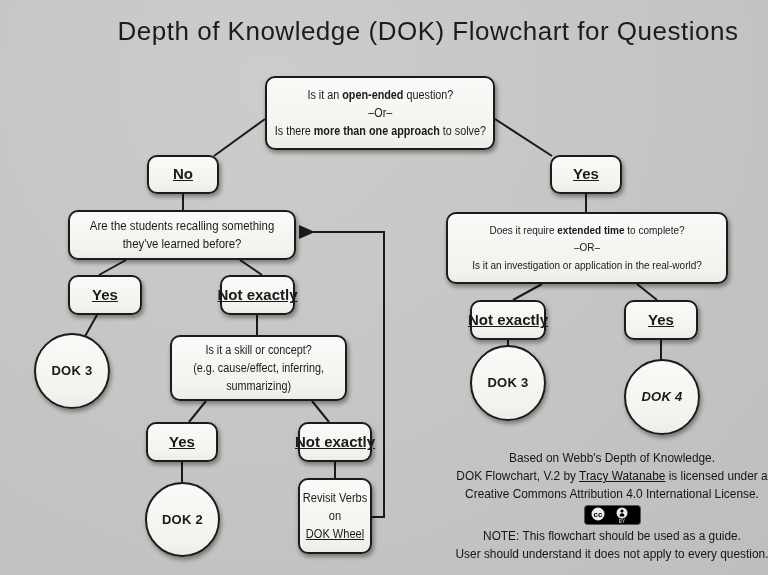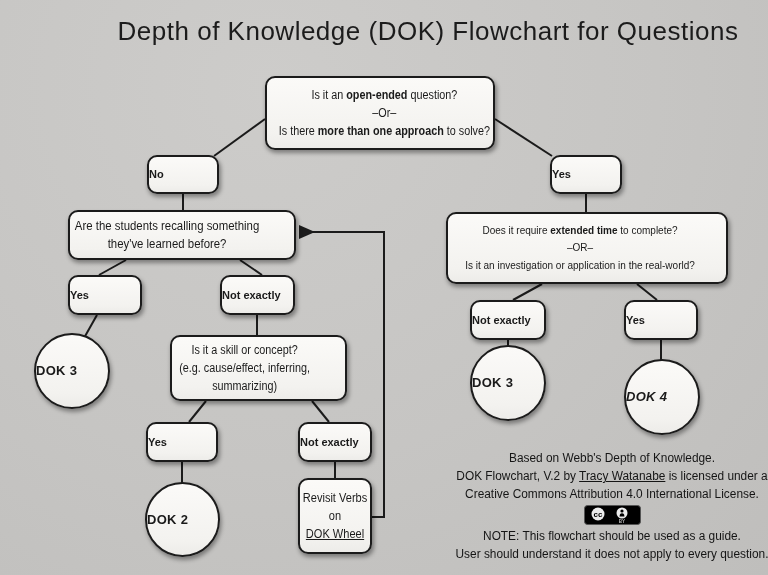--- a/index.html
+++ b/index.html
@@ -11,28 +11,28 @@
   .title{
     position:absolute;top:16px;left:0;width:100%;text-align:center;
     font-size:26px;letter-spacing:.5px;white-space:nowrap;color:#1c1c1c;font-weight:400;padding-left:44px;
   }
   svg.connectors{position:absolute;left:0;top:0;}
   .node{
     position:absolute;box-sizing:border-box;
     background:linear-gradient(180deg,#fbfaf8 0%,#f3f2ef 80%,#edece9 100%);
     border:2px solid #1b1b1b;border-radius:10px;
     box-shadow:1.5px 3px 4px rgba(0,0,0,.38);
-    display:flex;align-items:center;text-align:center;
+    display:flex;align-items:center;justify-content:center;text-align:center;
     font-size:12px;line-height:1.5;
   }
   .circle{border-radius:50%;}
   .ntext{display:flex;flex-direction:column;align-items:center;justify-content:center;}
   .ln{white-space:nowrap;}
   .b{font-weight:700;}
-  .lbl{font-weight:700;font-size:11px;white-space:nowrap;}
+  .lbl{font-weight:700;font-size:15px;white-space:nowrap;text-decoration:underline;}
   .dok{font-weight:700;font-size:13px;letter-spacing:.3px;}
   .link{text-decoration:underline;cursor:pointer;}
   .footer{
     position:absolute;left:442px;top:449px;width:340px;text-align:center;
     font-size:12.5px;color:#151515;
   }
   .fline{line-height:18px;white-space:nowrap;transform:scaleX(.95);transform-origin:50% 50%;}
   .badge-wrap{height:22px;display:flex;align-items:center;justify-content:center;margin:1px 0;}
   .ccbadge{display:block;cursor:pointer;}
 </style>

